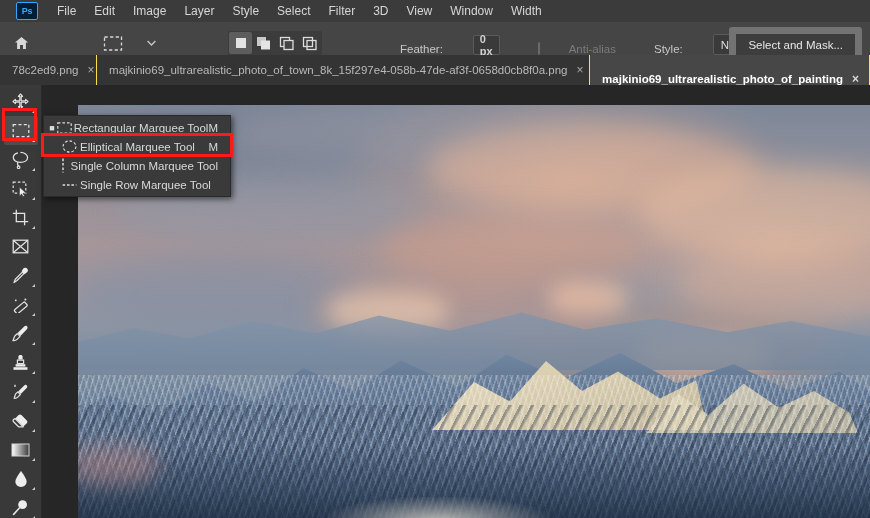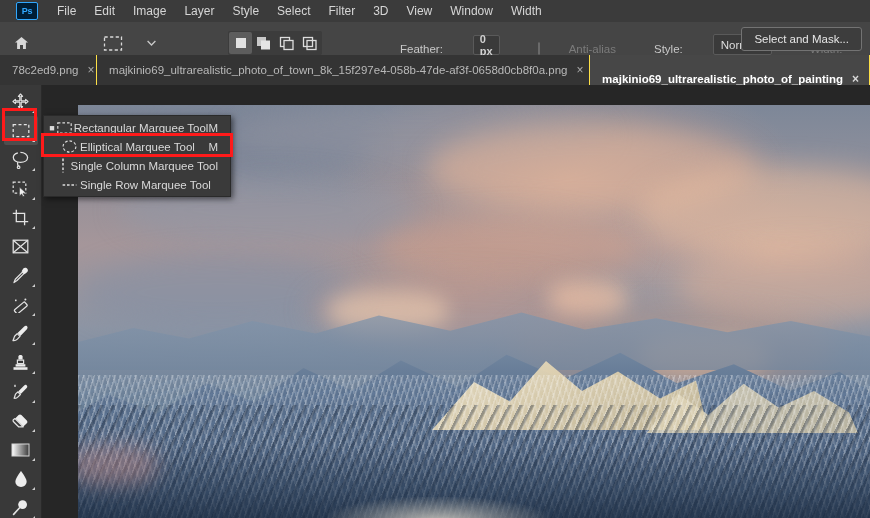--- a/index.html
+++ b/index.html
@@ -137,21 +137,21 @@
   .swap-btn {
     width: 22px; height: 22px;
     margin-left: 10px;
     display: flex; align-items: center; justify-content: center;
     cursor: default;
   }
   .select-mask-btn {
     position: absolute; right: 8px; top: 5px;
     height: 22px;
     background: #3d3d3d;
-    border: 1px solid #737373;
+    border: 7px solid #737373;
     border-radius: 3px;
     color: #e6e6e6;
     font-size: 11.5px;
     display: flex; align-items: center; justify-content: center;
     padding: 0 12px;
     cursor: default;
   }
 
   
   .tabbar {

